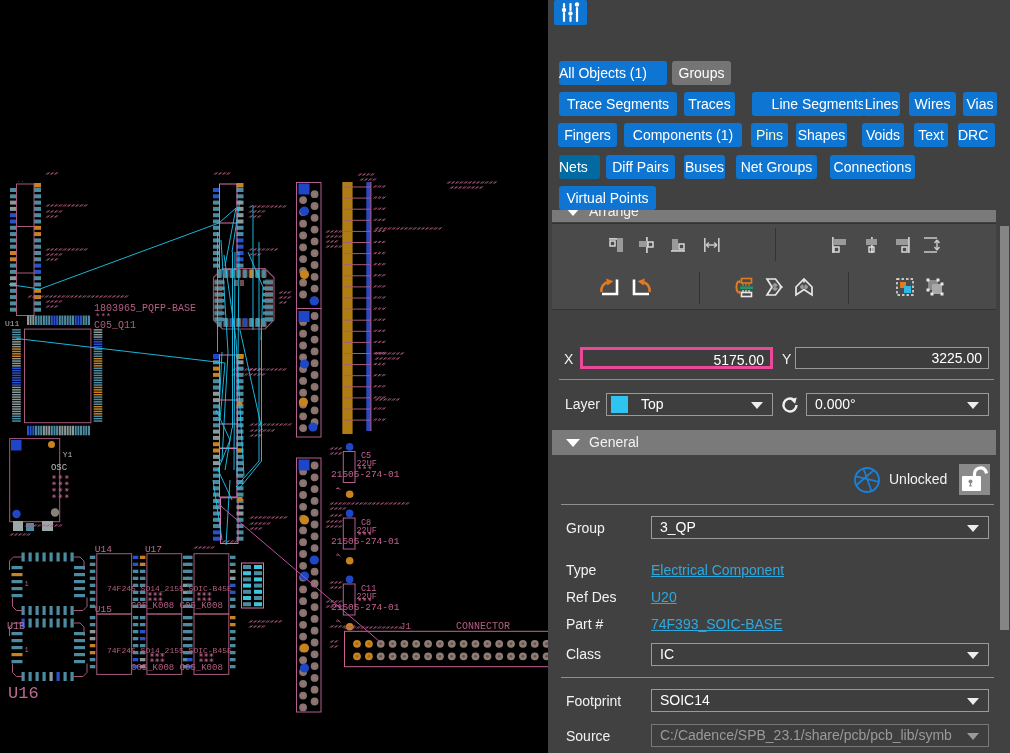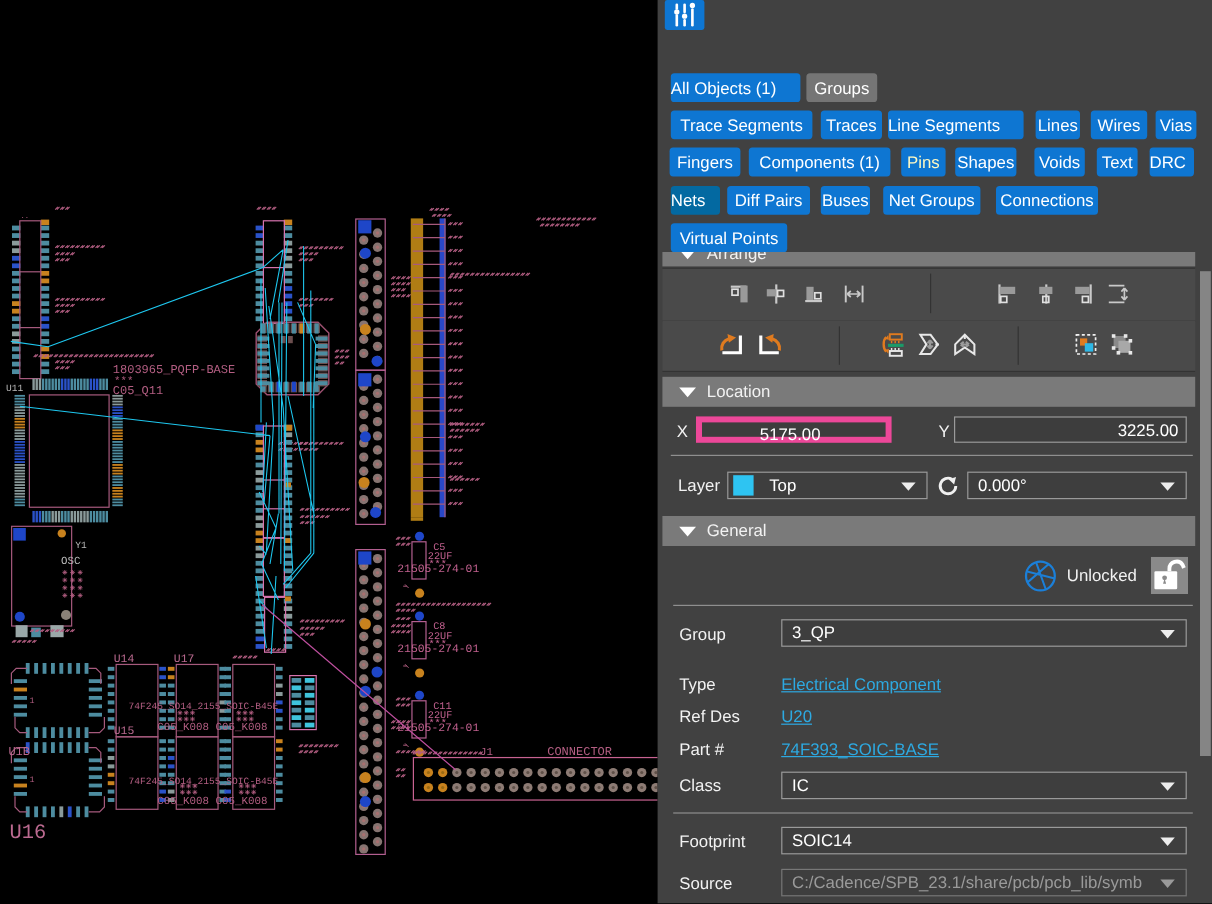--- a/index.html
+++ b/index.html
@@ -941,21 +941,21 @@
         <g fill="#fff">
           <circle cx="10" cy="10" r="2.2"></circle>
           <circle cx="16.5" cy="13.5" r="2.2"></circle>
           <circle cx="23" cy="4.5" r="2.2"></circle>
         </g>
       </svg></div>
     <div style="position:absolute;left:11px;top:61px;width:108px;height:24px;line-height:24px;background:#0e76d2;color:#fff;font-size:14px;border-radius:3px;white-space:nowrap;text-align:left">All Objects (1)</div>
     <div style="position:absolute;left:124px;top:61px;width:59px;height:24px;line-height:24px;background:#757575;color:#fff;font-size:14px;border-radius:3px;white-space:nowrap;text-align:center">Groups</div>
     <div style="position:absolute;left:11px;top:92px;width:118px;height:24px;line-height:24px;background:#0e76d2;color:#fff;font-size:14px;border-radius:3px;white-space:nowrap;text-align:center">Trace Segments</div>
     <div style="position:absolute;left:136px;top:92px;width:51px;height:24px;line-height:24px;background:#0e76d2;color:#fff;font-size:14px;border-radius:3px;white-space:nowrap;text-align:center">Traces</div>
-    <div style="position:absolute;left:192px;top:92px;width:113px;height:24px;line-height:24px;background:#0e76d2;color:#fff;font-size:14px;border-radius:3px;white-space:nowrap;text-align:left">Line Segments</div>
+    <div style="position:absolute;left:204px;top:92px;width:113px;height:24px;line-height:24px;background:#0e76d2;color:#fff;font-size:14px;border-radius:3px;white-space:nowrap;text-align:right">Line Segments</div>
     <div style="position:absolute;left:315px;top:92px;width:37px;height:24px;line-height:24px;background:#0e76d2;color:#fff;font-size:14px;border-radius:3px;white-space:nowrap;text-align:center">Lines</div>
     <div style="position:absolute;left:361px;top:92px;width:47px;height:24px;line-height:24px;background:#0e76d2;color:#fff;font-size:14px;border-radius:3px;white-space:nowrap;text-align:center">Wires</div>
     <div style="position:absolute;left:415px;top:92px;width:34px;height:24px;line-height:24px;background:#0e76d2;color:#fff;font-size:14px;border-radius:3px;white-space:nowrap;text-align:center">Vias</div>
     <div style="position:absolute;left:10px;top:123px;width:59px;height:24px;line-height:24px;background:#0e76d2;color:#fff;font-size:14px;border-radius:3px;white-space:nowrap;text-align:center">Fingers</div>
     <div style="position:absolute;left:76px;top:123px;width:118px;height:24px;line-height:24px;background:#0e76d2;color:#fff;font-size:14px;border-radius:3px;white-space:nowrap;text-align:center">Components (1)</div>
     <div style="position:absolute;left:203px;top:123px;width:37px;height:24px;line-height:24px;background:#0e76d2;color:#fef9c3;font-size:14px;border-radius:3px;white-space:nowrap;text-align:center">Pins</div>
     <div style="position:absolute;left:248px;top:123px;width:51px;height:24px;line-height:24px;background:#0e76d2;color:#fff;font-size:14px;border-radius:3px;white-space:nowrap;text-align:center">Shapes</div>
     <div style="position:absolute;left:314px;top:123px;width:42px;height:24px;line-height:24px;background:#0e76d2;color:#fff;font-size:14px;border-radius:3px;white-space:nowrap;text-align:center">Voids</div>
     <div style="position:absolute;left:366px;top:123px;width:34px;height:24px;line-height:24px;background:#0e76d2;color:#fff;font-size:14px;border-radius:3px;white-space:nowrap;text-align:center">Text</div>
     <div style="position:absolute;left:410px;top:123px;width:37px;height:24px;line-height:24px;background:#0e76d2;color:#fff;font-size:14px;border-radius:3px;white-space:nowrap;text-align:left">DRC</div>
@@ -1055,26 +1055,22 @@
         <rect x="9" y="9" width="10" height="10" fill="#a8a8a8"></rect>
         <g fill="#e8e8e8">
           <rect x="3.5" y="3.5" width="3" height="3"></rect>
           <rect x="13.5" y="3.5" width="3" height="3"></rect>
           <rect x="3.5" y="13.5" width="3" height="3"></rect>
           <rect x="17.5" y="7.5" width="3" height="3"></rect>
           <rect x="7.5" y="17.5" width="3" height="3"></rect>
           <rect x="17.5" y="17.5" width="3" height="3"></rect>
         </g>
       </svg></div>
-    <div style="position:absolute;left:4px;top:314px;width:444px;height:25px;background:#7a7a7a">
-      <span style="position:absolute;left:14px;top:9px;width:0;height:0;border-left:7px solid transparent;border-right:7px solid transparent;border-top:8px solid #fff"></span>
-      <span style="position:absolute;left:37px;top:4px;font-size:14px;color:#f2f2f2">Location</span>
-    </div>
     <div style="position:absolute;left:16px;top:348px;height:22px;line-height:22px;font-size:14px;color:#f2f2f2">X</div>
-    <div style="position:absolute;left:32px;top:347px;width:163px;height:22px;background:#3d3d3d;border:5px solid #ec4899;box-sizing:border-box;color:#fff;font-size:14px;line-height:20px;text-align:center;padding-right:6px">5175.00</div>
+    <div style="position:absolute;left:32px;top:347px;width:193px;height:22px;background:#3d3d3d;border:3px solid #ec4899;box-sizing:border-box;color:#fff;font-size:14px;line-height:20px;text-align:right;padding-right:6px">5175.00</div>
     <div style="position:absolute;left:234px;top:348px;height:22px;line-height:22px;font-size:14px;color:#f2f2f2">Y</div>
     <div style="position:absolute;left:247px;top:347px;width:194px;height:22px;background:#3d3d3d;border:1px solid #9a9a9a;box-sizing:border-box;color:#fff;font-size:14px;line-height:20px;text-align:right;padding-right:6px">3225.00</div>
     <div style="position:absolute;left:11px;top:379px;width:435px;height:1px;background:#8f8f8f"></div>
     <div style="position:absolute;left:17px;top:393px;height:23px;line-height:23px;font-size:14px;color:#f2f2f2">Layer</div>
     <div style="position:absolute;left:58px;top:393px;width:167px;height:23px;background:#3e3e3e;border:1px solid #9a9a9a;box-sizing:border-box;color:#fff;font-size:14px;line-height:21px;padding-left:34px;white-space:nowrap;overflow:hidden"><span style="position:absolute;left:4px;top:2px;width:17px;height:17px;background:#2ec4f2"></span>Top<span style="position:absolute;right:9px;top:8px;width:0;height:0;border-left:6.5px solid transparent;border-right:6.5px solid transparent;border-top:7.5px solid #ededed"></span></div>
     <div style="position:absolute;left:229px;top:392px;width:26px;height:26px"><svg width="26" height="26" viewBox="0 0 26 26">
         <path d="M19.5,13 a6.5,6.5 0 1 1 -3.2,-5.6" stroke="#f0f0f0" stroke-width="2.4" fill="none"></path>
         <path d="M13.5,7.4 l6.2,-1.8 -1.6,6.2 Z" fill="#f0f0f0"></path>
       </svg></div>
     <div style="position:absolute;left:258px;top:393px;width:183px;height:23px;background:#3e3e3e;border:1px solid #9a9a9a;box-sizing:border-box;color:#fff;font-size:14px;line-height:21px;padding-left:8px;white-space:nowrap;overflow:hidden">0.000°<span style="position:absolute;right:9px;top:8px;width:0;height:0;border-left:6.5px solid transparent;border-right:6.5px solid transparent;border-top:7.5px solid #ededed"></span></div>

